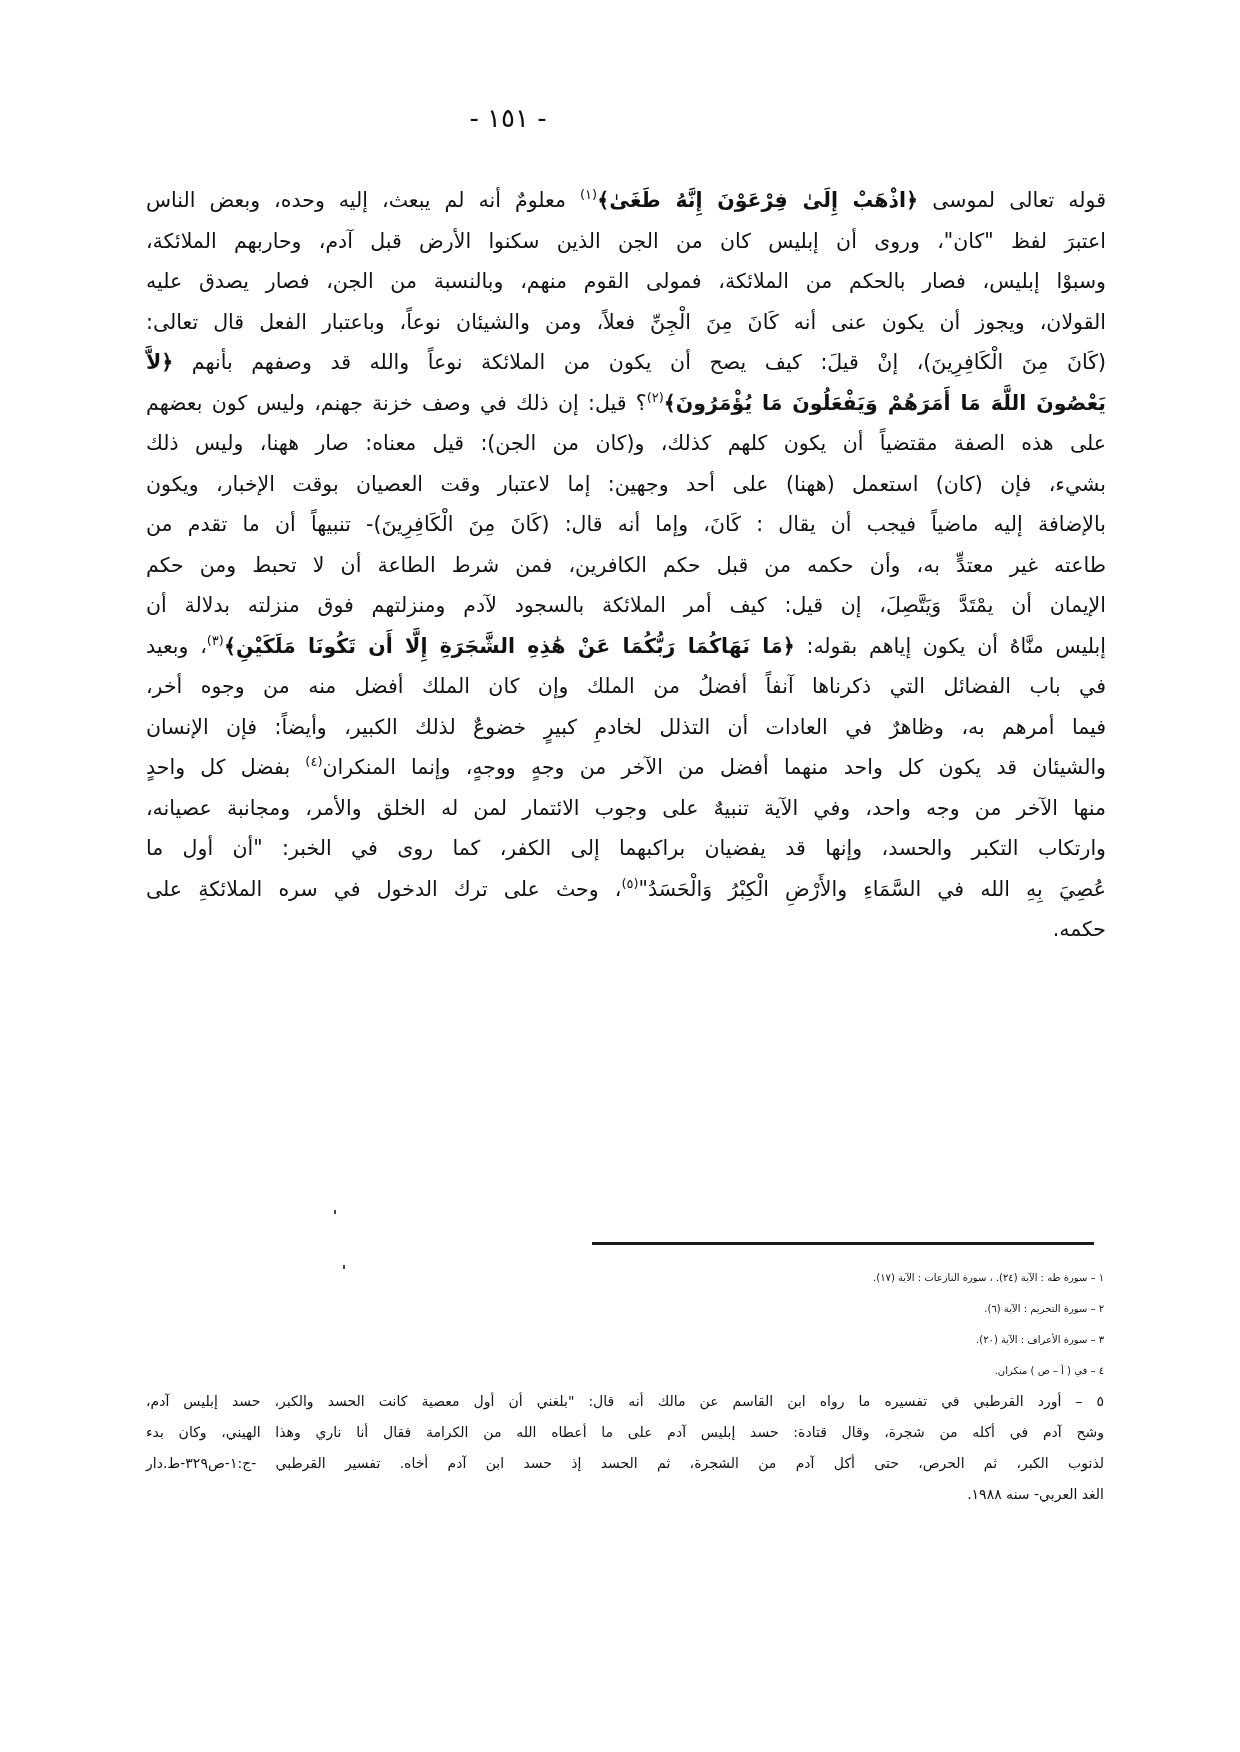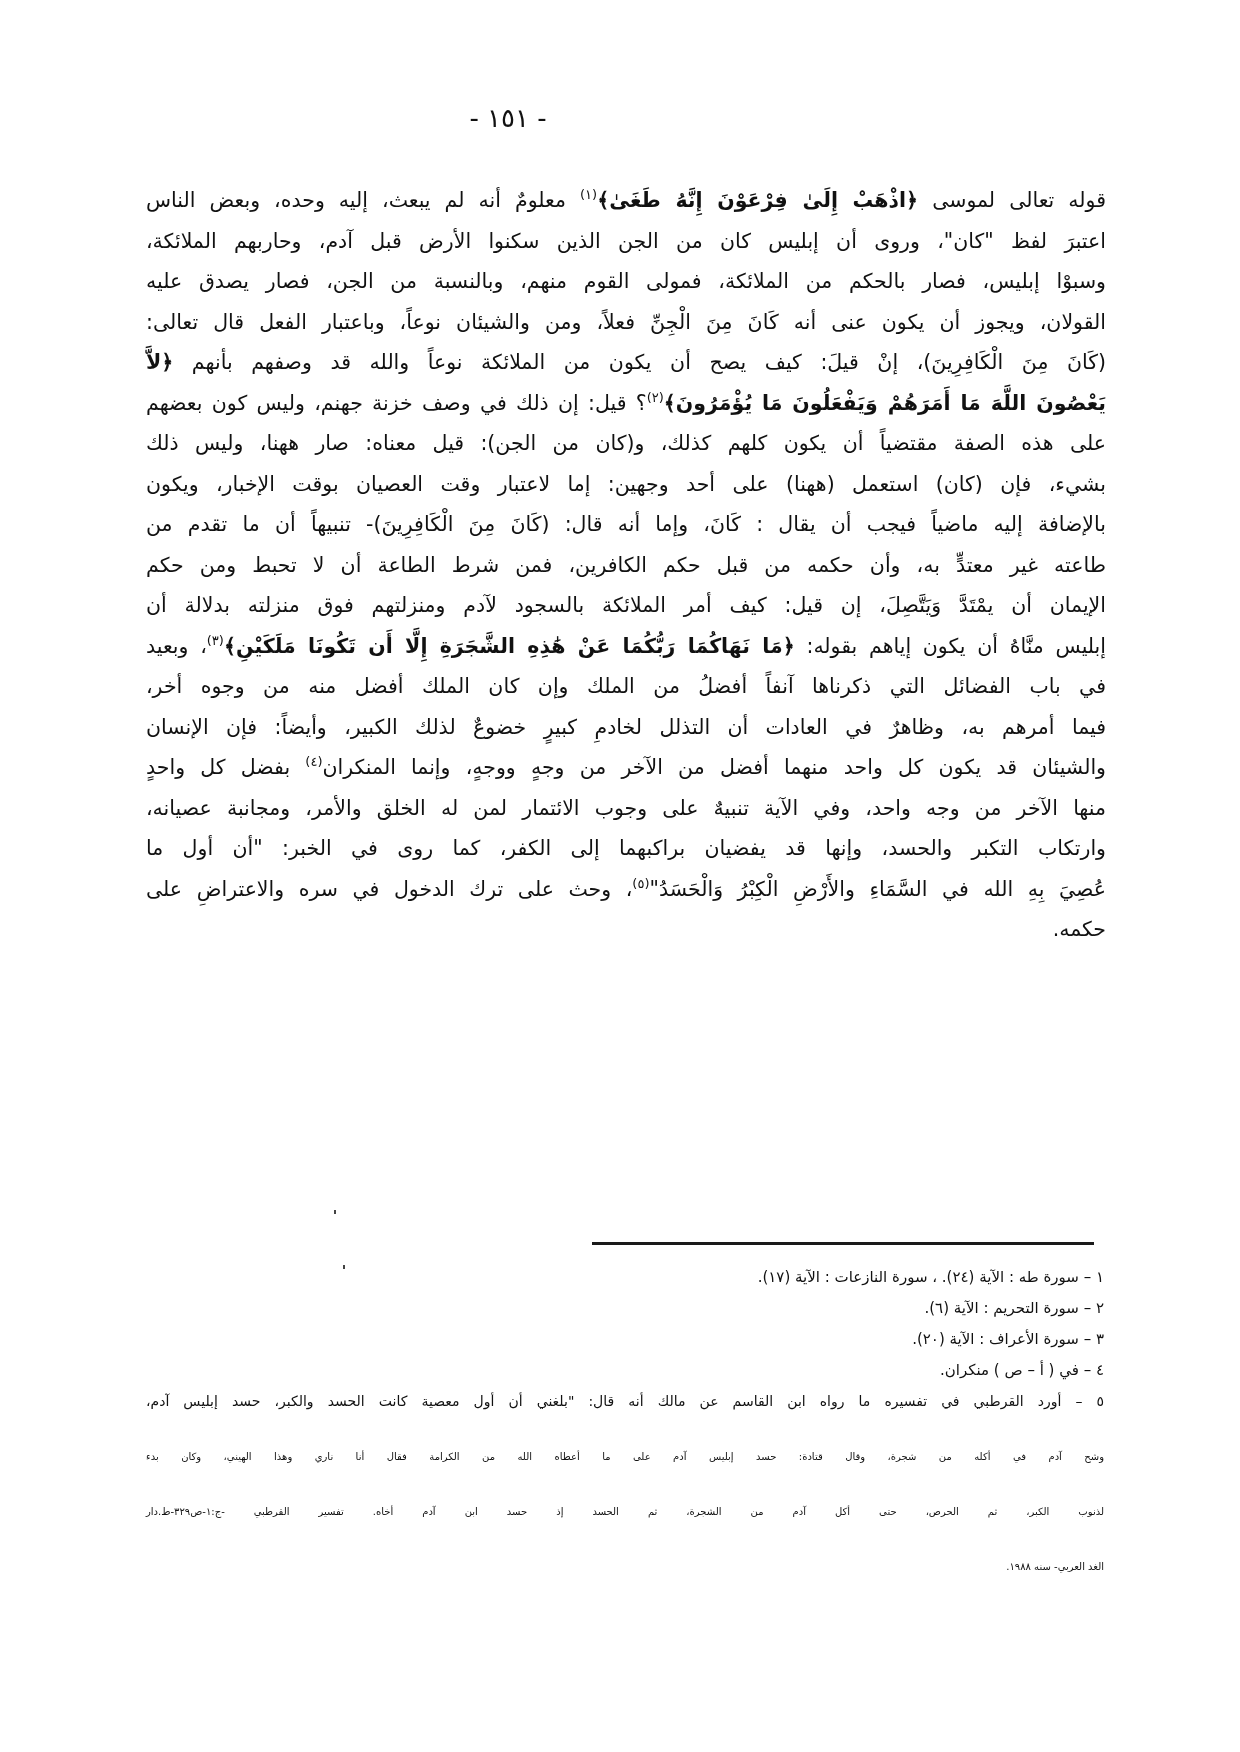--- a/index.html
+++ b/index.html
@@ -65,34 +65,33 @@
     }
     .footnotes {
       position: absolute;
       top: 1262px;
       left: 146px;
       width: 958px;
       direction: rtl;
     }
     .footnote {
       display: block;
-      font-size: 15px;
+      font-size: 10px;
       line-height: 31px;
       min-height: 31px;
       white-space: nowrap;
     }
     .footnote-cont {
       display: block;
-      font-size: 10px;
+      font-size: 14px;
       line-height: 31px;
       white-space: nowrap;
       padding-right: 0;
       text-align: justify;
       text-align-last: justify;
-      margin-top: 24px;
     }
     .footnote-cont.last {
       text-align-last: right;
     }
     .fn5 {
       font-size: 14px;
       text-align: justify;
       text-align-last: justify;
     }
     .stray-mark {
@@ -118,21 +117,21 @@
   <span class="body-line"><span>بشيء، فإن (كان) استعمل (ههنا) على أحد وجهين: إما لاعتبار وقت العصيان بوقت الإخبار، ويكون</span></span>
   <span class="body-line"><span>بالإضافة إليه ماضياً فيجب أن يقال : كَانَ، وإما أنه قال: (كَانَ مِنَ الْكَافِرِينَ)- تنبيهاً أن ما تقدم من</span></span>
   <span class="body-line"><span>طاعته غير معتدٍّ به، وأن حكمه من قبل حكم الكافرين، فمن شرط الطاعة أن لا تحبط ومن حكم</span></span>
   <span class="body-line"><span>الإيمان أن يمْتَدَّ وَيَتَّصِلَ، إن قيل: كيف أمر الملائكة بالسجود لآدم ومنزلتهم فوق منزلته بدلالة أن</span></span>
   <span class="body-line"><span>إبليس منَّاهُ أن يكون إياهم بقوله: </span><span class="quran">﴿مَا نَهَاكُمَا رَبُّكُمَا عَنْ هَٰذِهِ الشَّجَرَةِ إِلَّا أَن تَكُونَا مَلَكَيْنِ﴾</span><sup class="ref">(٣)</sup><span>، وبعيد</span></span>
   <span class="body-line"><span>في باب الفضائل التي ذكرناها آنفاً أفضلُ من الملك وإن كان الملك أفضل منه من وجوه أخر،</span></span>
   <span class="body-line"><span>فيما أمرهم به، وظاهرٌ في العادات أن التذلل لخادمِ كبيرٍ خضوعٌ لذلك الكبير، وأيضاً: فإن الإنسان</span></span>
   <span class="body-line"><span>والشيئان قد يكون كل واحد منهما أفضل من الآخر من وجهٍ ووجهٍ، وإنما المنكران</span><sup class="ref">(٤)</sup><span> بفضل كل واحدٍ</span></span>
   <span class="body-line"><span>منها الآخر من وجه واحد، وفي الآية تنبيهٌ على وجوب الائتمار لمن له الخلق والأمر، ومجانبة عصيانه،</span></span>
   <span class="body-line"><span>وارتكاب التكبر والحسد، وإنها قد يفضيان براكبهما إلى الكفر، كما روى في الخبر: "أن أول ما</span></span>
-  <span class="body-line"><span>عُصِيَ بِهِ الله في السَّمَاءِ والأَرْضِ الْكِبْرُ وَالْحَسَدُ"</span><sup class="ref">(٥)</sup><span>، وحث على ترك الدخول في سره والاعتراضِ على</span></span>
+  <span class="body-line"><span>عُصِيَ بِهِ الله في السَّمَاءِ والأَرْضِ الْكِبْرُ وَالْحَسَدُ"</span><sup class="ref">(٥)</sup><span>، وحث على ترك الدخول في سره الملائكةِ على</span></span>
   <span class="body-line last"><span>حكمه.</span></span>
 </div>
 
 <div class="stray-mark" style="top:1210px;left:334px;"></div>
 <div class="stray-mark" style="top:1265px;left:343px;"></div>
 
 <div class="footnote-rule"></div>
 
 <div class="footnotes">
   <span class="footnote">١ – سورة طه : الآية (٢٤). ، سورة النازعات : الآية (١٧).</span>

